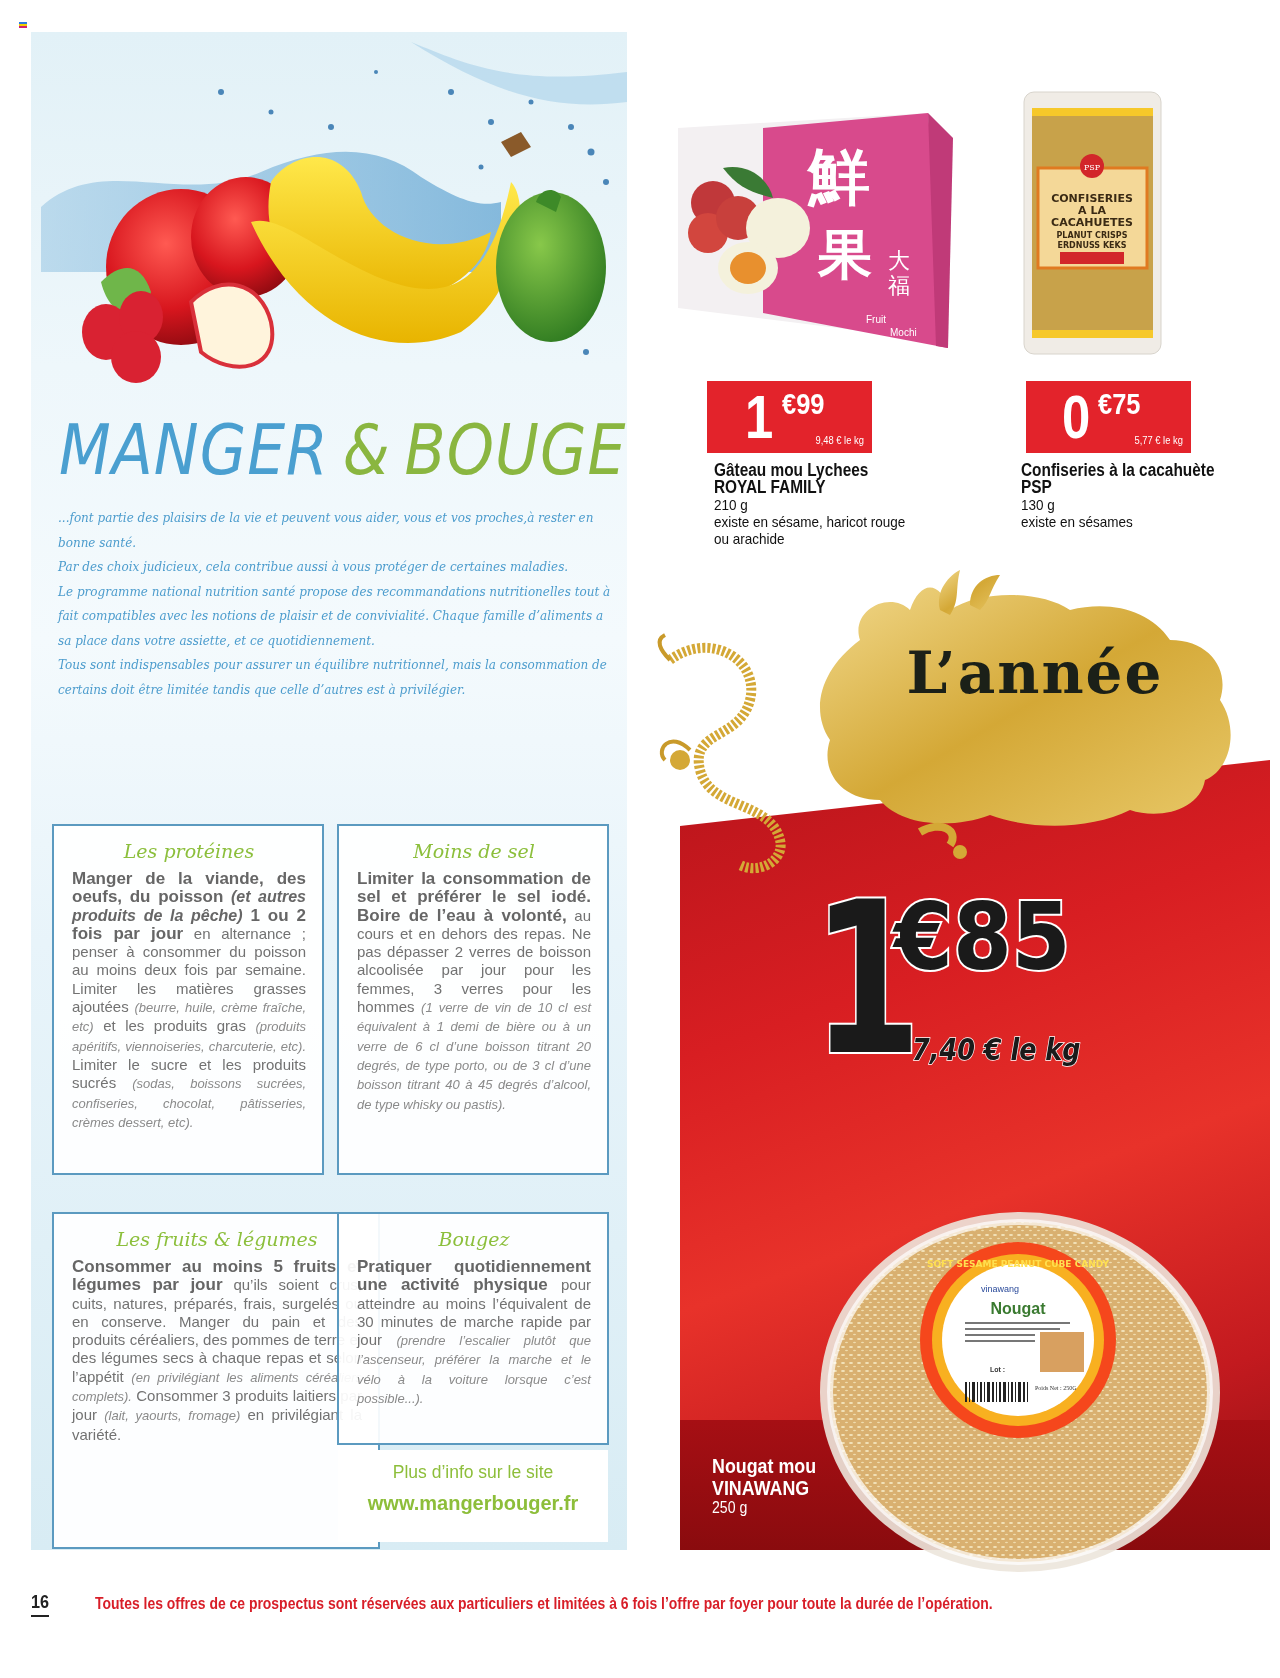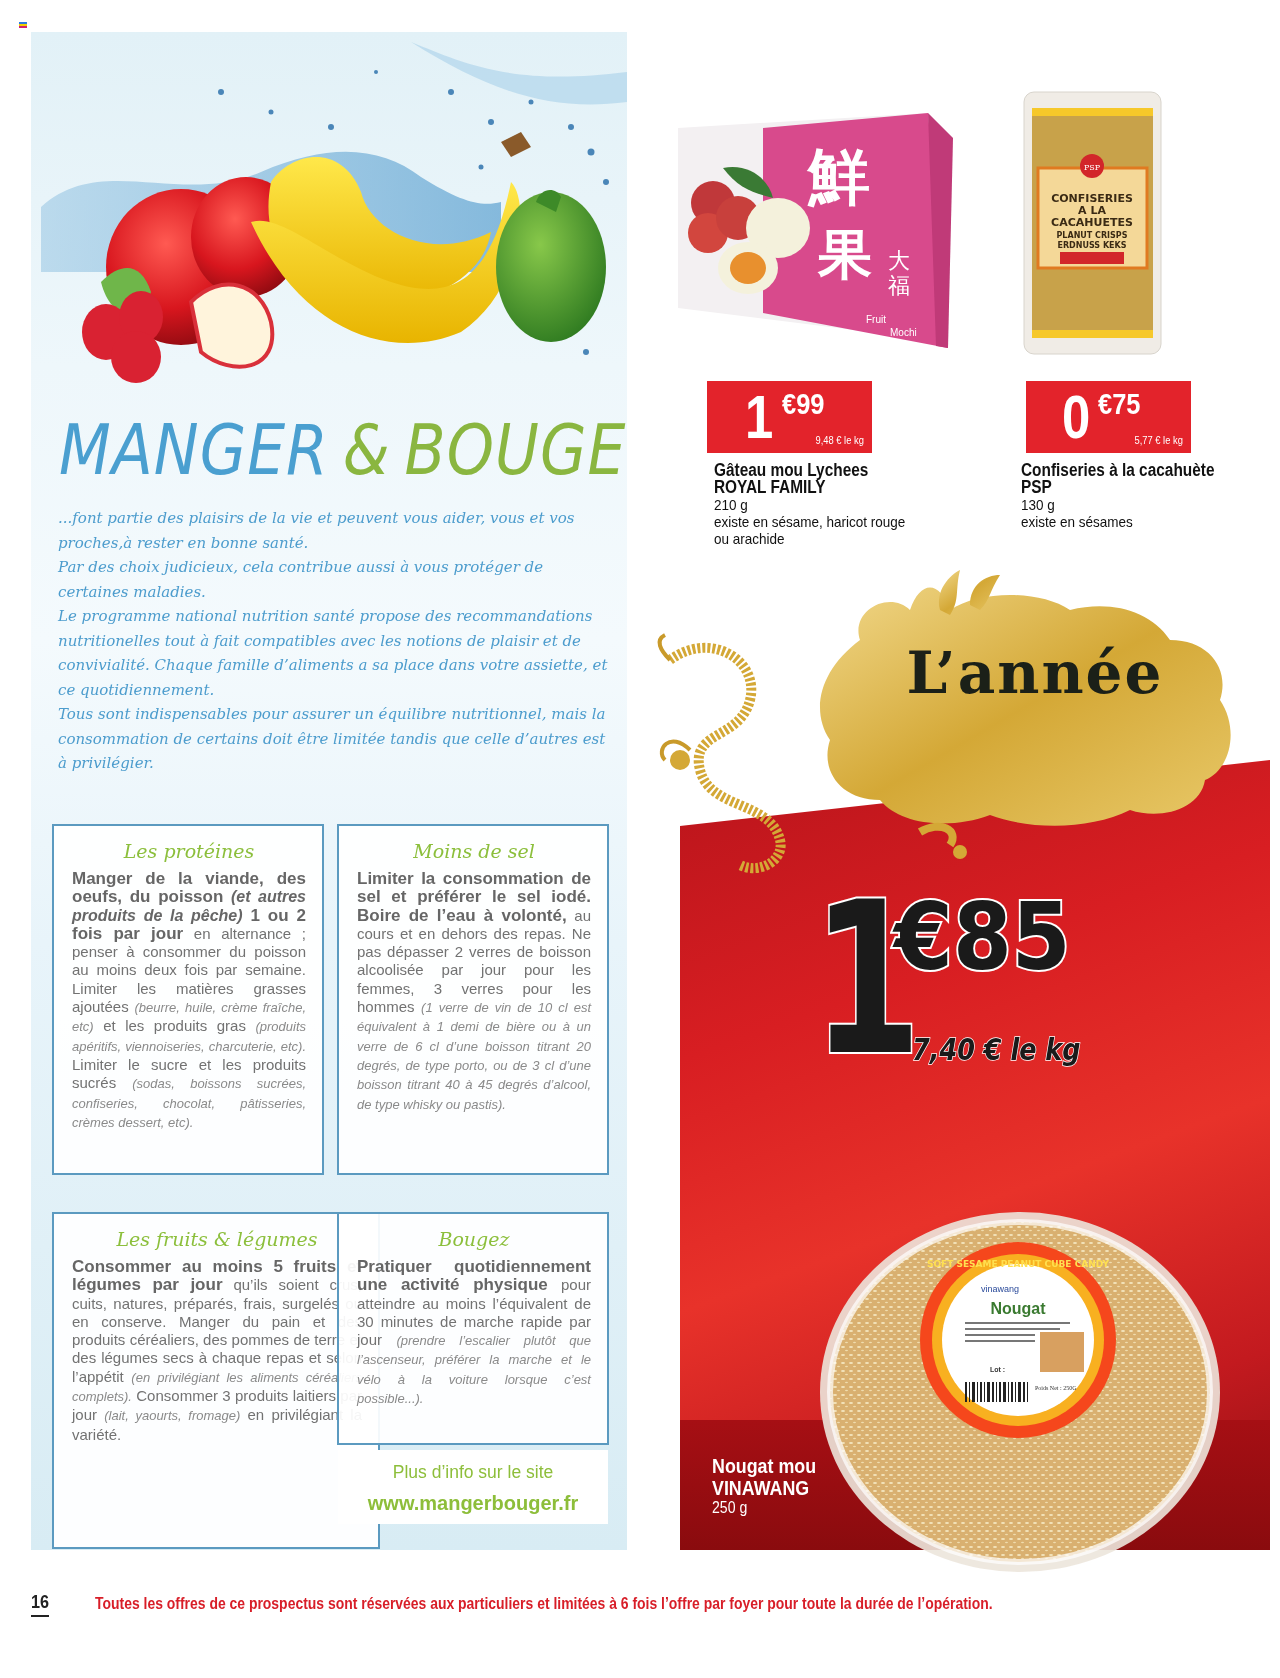--- a/index.html
+++ b/index.html
@@ -22,21 +22,21 @@
     position: absolute; left: 28px; top: 378px; width: 560px;
     font-family: "DejaVu Sans", sans-serif; font-size: 60px; letter-spacing: 1px;
     transform: scaleY(1.15); transform-origin: left top; font-style: italic;
   }
   .main-title .t1 { color: #4a9fd0; }
   .main-title .amp { color: #8ab640; margin: 0 14px; }
   .main-title .t2 { color: #8ab640; }
 
   .intro {
     position: absolute; left: 27px; top: 474px; width: 555px;
-    font-family: "DejaVu Serif", serif; font-style: italic; font-size: 15px; line-height: 24.5px;
+    font-family: "DejaVu Serif", serif; font-style: italic; font-size: 12px; line-height: 24.5px;
     color: #4c9ccd;
   }
   .intro p { margin: 0; }
 
   .subtitle {
     position: absolute; left: 0; width: 596px; top: 764px; text-align: center;
     font-family: "DejaVu Serif", serif; font-style: italic; font-size: 33px; color: #3f94c9;
   }
 
   .tip-box {
@@ -204,21 +204,21 @@
   <div class="tip-box" style="left:21px; top:1180px; width:328px; height:337px;">
     <div class="tip-title">Les fruits &amp; légumes</div>
     <div class="tip-body"><b>Consommer au moins 5 fruits et légumes par jour</b><span> qu’ils soient crus, cuits, natures, préparés, frais, surgelés ou en conserve. Manger du pain et des produits céréaliers, des pommes de terre et des légumes secs à chaque repas et selon l’appétit </span><i>(en privilégiant les aliments céréaliers complets).</i><span> Consommer 3 produits laitiers par jour </span><i>(lait, yaourts, fromage)</i><span> en privilégiant la variété.</span></div>
   </div>
 
   <div class="tip-box" style="left:306px; top:1180px; width:272px; height:233px;">
     <div class="tip-title">Bougez</div>
     <div class="tip-body"><b>Pratiquer quotidiennement une activité physique</b><span> pour atteindre au moins l’équivalent de 30 minutes de marche rapide par jour </span><i>(prendre l’escalier plutôt que l’ascenseur, préférer la marche et le vélo à la voiture lorsque c’est possible...).</i></div>
   </div>
 
-  <div class="info-box" style="left:307px; top:1418px; width:270px; height:74px;">
+  <div class="info-box" style="left:307px; top:1418px; width:270px; height:92px;">
     <div class="info-line">Plus d’info sur le site</div>
     <div class="info-url">www.mangerbouger.fr</div>
   </div>
 </section>
 
 <div class="product-img" style="left:668px; top:108px; width:292px; height:250px;">
   <svg viewBox="0 0 292 250" width="292" height="250">
     <polygon points="10,20 260,5 285,30 280,240 250,230 10,200" fill="#f3f0f2"></polygon>
     <polygon points="95,20 260,5 280,240 95,205" fill="#d84a8c"></polygon>
     <polygon points="260,5 285,30 280,240 268,238" fill="#c03a78"></polygon>

